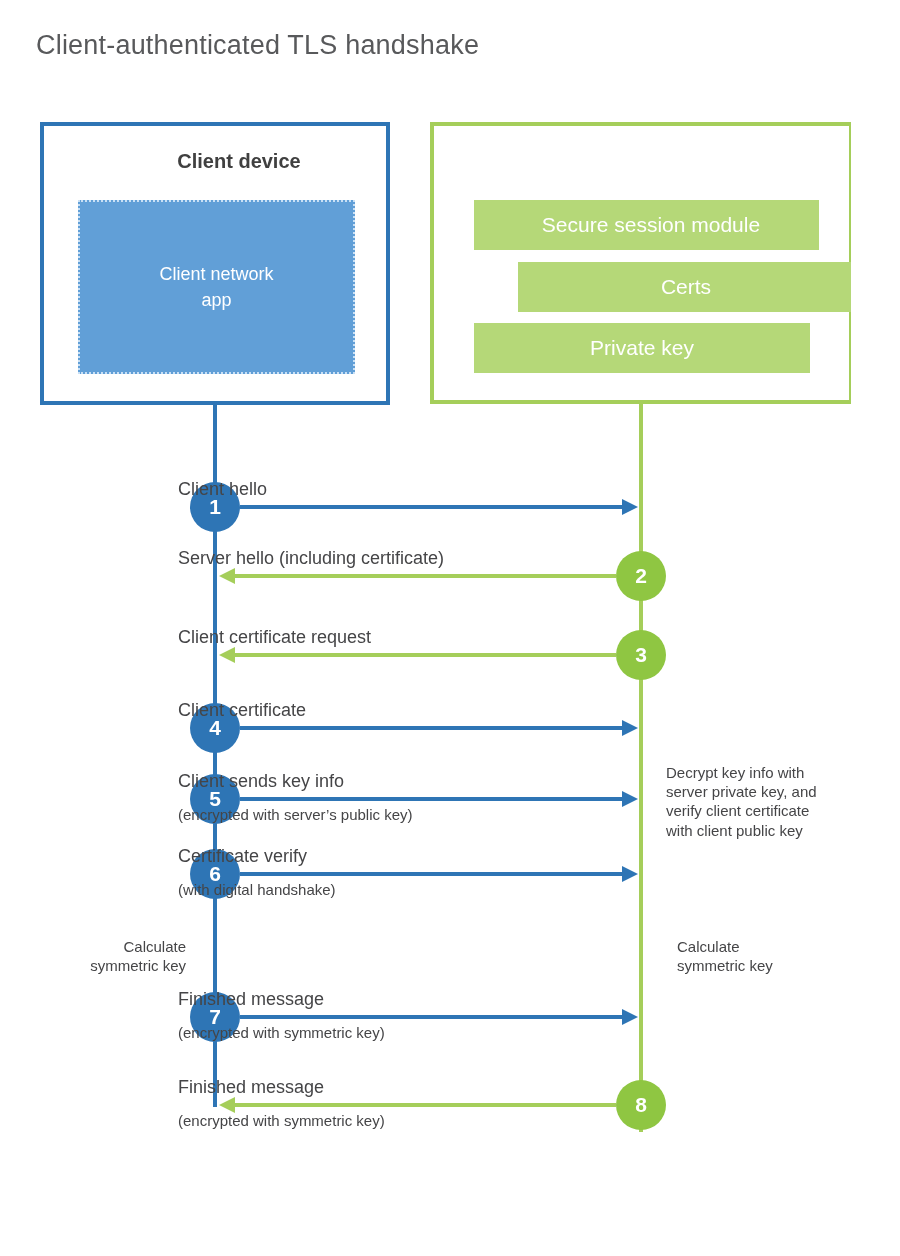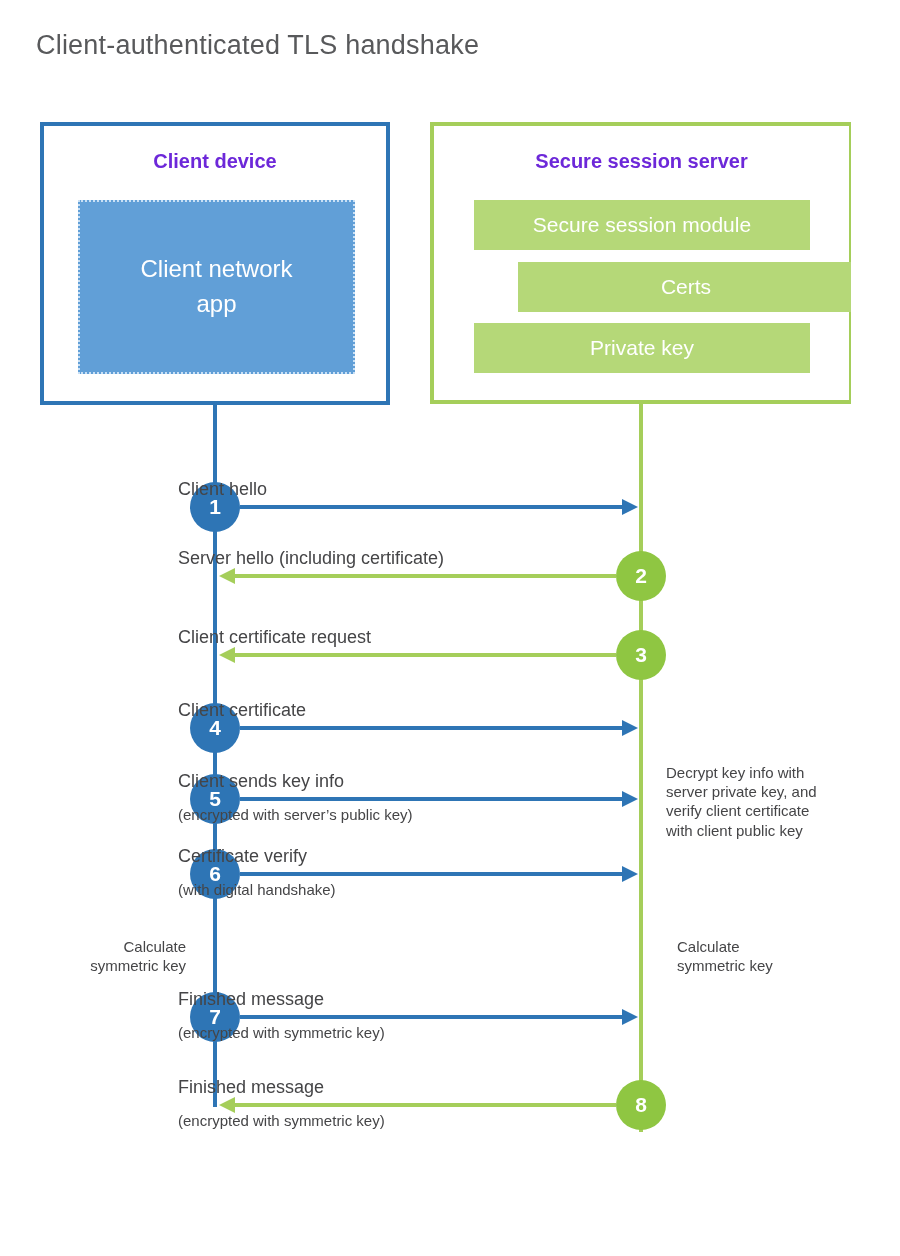--- a/index.html
+++ b/index.html
@@ -11,36 +11,36 @@
   }
   .abs { position:absolute; }
   #page-title {
     left:36px; top:30px; font-size:27px; color:#58595b; letter-spacing:0.2px;
   }
   
   .actor-box { box-sizing:border-box; background:#fff; }
   #client-box { left:40px; top:122px; width:350px; height:283px; border:4px solid var(--blue); }
   #server-box { left:430px; top:122px; width:423px; height:282px; border:4px solid var(--green); }
   .actor-heading {
-    font-size:20px; font-weight:bold; color:#6d28d9; text-align:center;
+    font-size:20px; font-weight:bold; color:#404040; text-align:center;padding-left:24px;
   }
   #client-heading { left:40px; top:150px; width:350px; }
   #server-heading { left:430px; top:150px; width:423px; }
   #client-app-box {
     left:78px; top:200px; width:277px; height:174px; box-sizing:border-box;
     background:var(--blue-fill); border:2px dotted #c9e0f5;
     display:flex; flex-direction:column; justify-content:center;
-    color:#ffffff; font-size:24px; line-height:1.45; text-align:center;
+    color:#ffffff; font-size:18px; line-height:1.45; text-align:center;
   }
   .server-bar {
     left:474px; width:336px; height:50px; background:var(--green-fill);
     display:flex; align-items:center; justify-content:center;
     color:#ffffff; font-size:21px;
   }
-  #server-bar-0 { top:200px; }
+  #server-bar-0 { top:200px;padding-left:9px; }
   #server-bar-1 { top:262px;margin-left:44px; }
   #server-bar-2 { top:323px; }
   
   #client-lifeline { left:213px; top:403px; width:4px; height:704px; background:var(--blue); }
   #server-lifeline { left:639px; top:403px; width:4px; height:729px; background:var(--green); }
   
   .step { position:absolute; left:0; top:0; width:900px; height:0; }
   .step .circle {
     position:absolute; width:50px; height:50px; border-radius:50%;
     top:calc(var(--y) - 25px); display:flex; align-items:center; justify-content:center;
@@ -80,21 +80,20 @@
   <div class="abs" id="page-title">Client-authenticated TLS handshake</div>
 
   <div class="abs actor-box" id="client-box"></div>
   <div class="abs actor-heading" id="client-heading">Client device</div>
   <div class="abs" id="client-app-box">
     <span>Client network</span>
     <span>app</span>
   </div>
 
   <div class="abs actor-box" id="server-box"></div>
-  <div class="abs actor-heading" id="server-heading">Secure session server</div>
   <div class="abs server-bar" id="server-bar-0">Secure session module</div>
   <div class="abs server-bar" id="server-bar-1">Certs</div>
   <div class="abs server-bar" id="server-bar-2">Private key</div>
 
   <div class="abs" id="client-lifeline"></div>
   <div class="abs" id="server-lifeline"></div>
 
   <div class="step right" style="--y:507px">
     <div class="lbl">Client hello</div>
     <div class="msg-line"></div>

